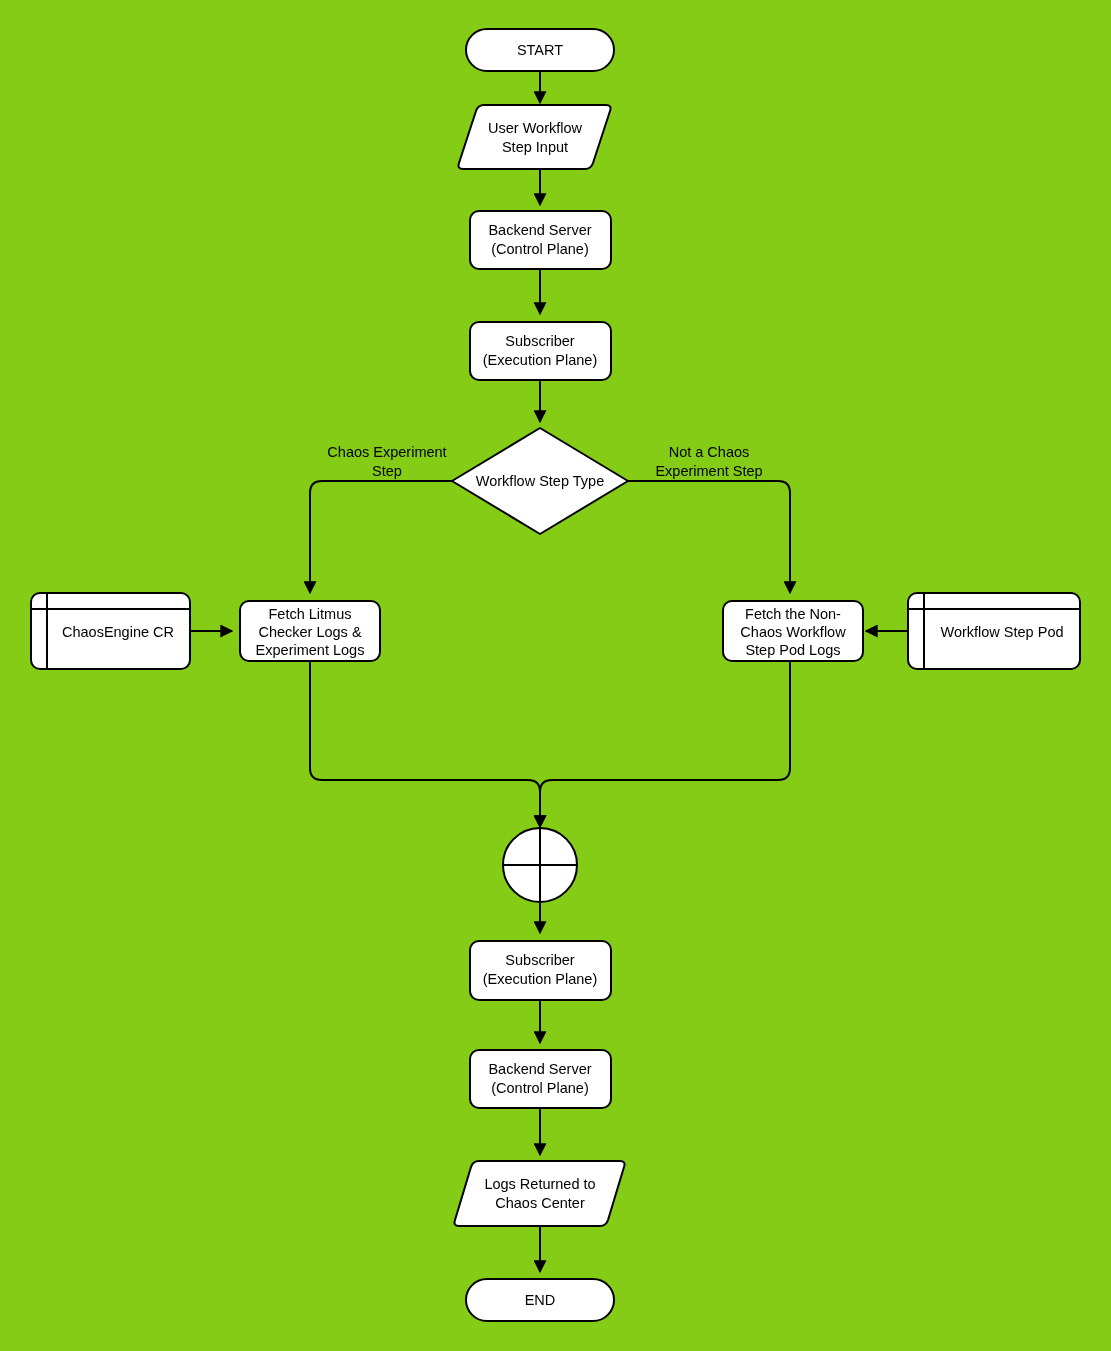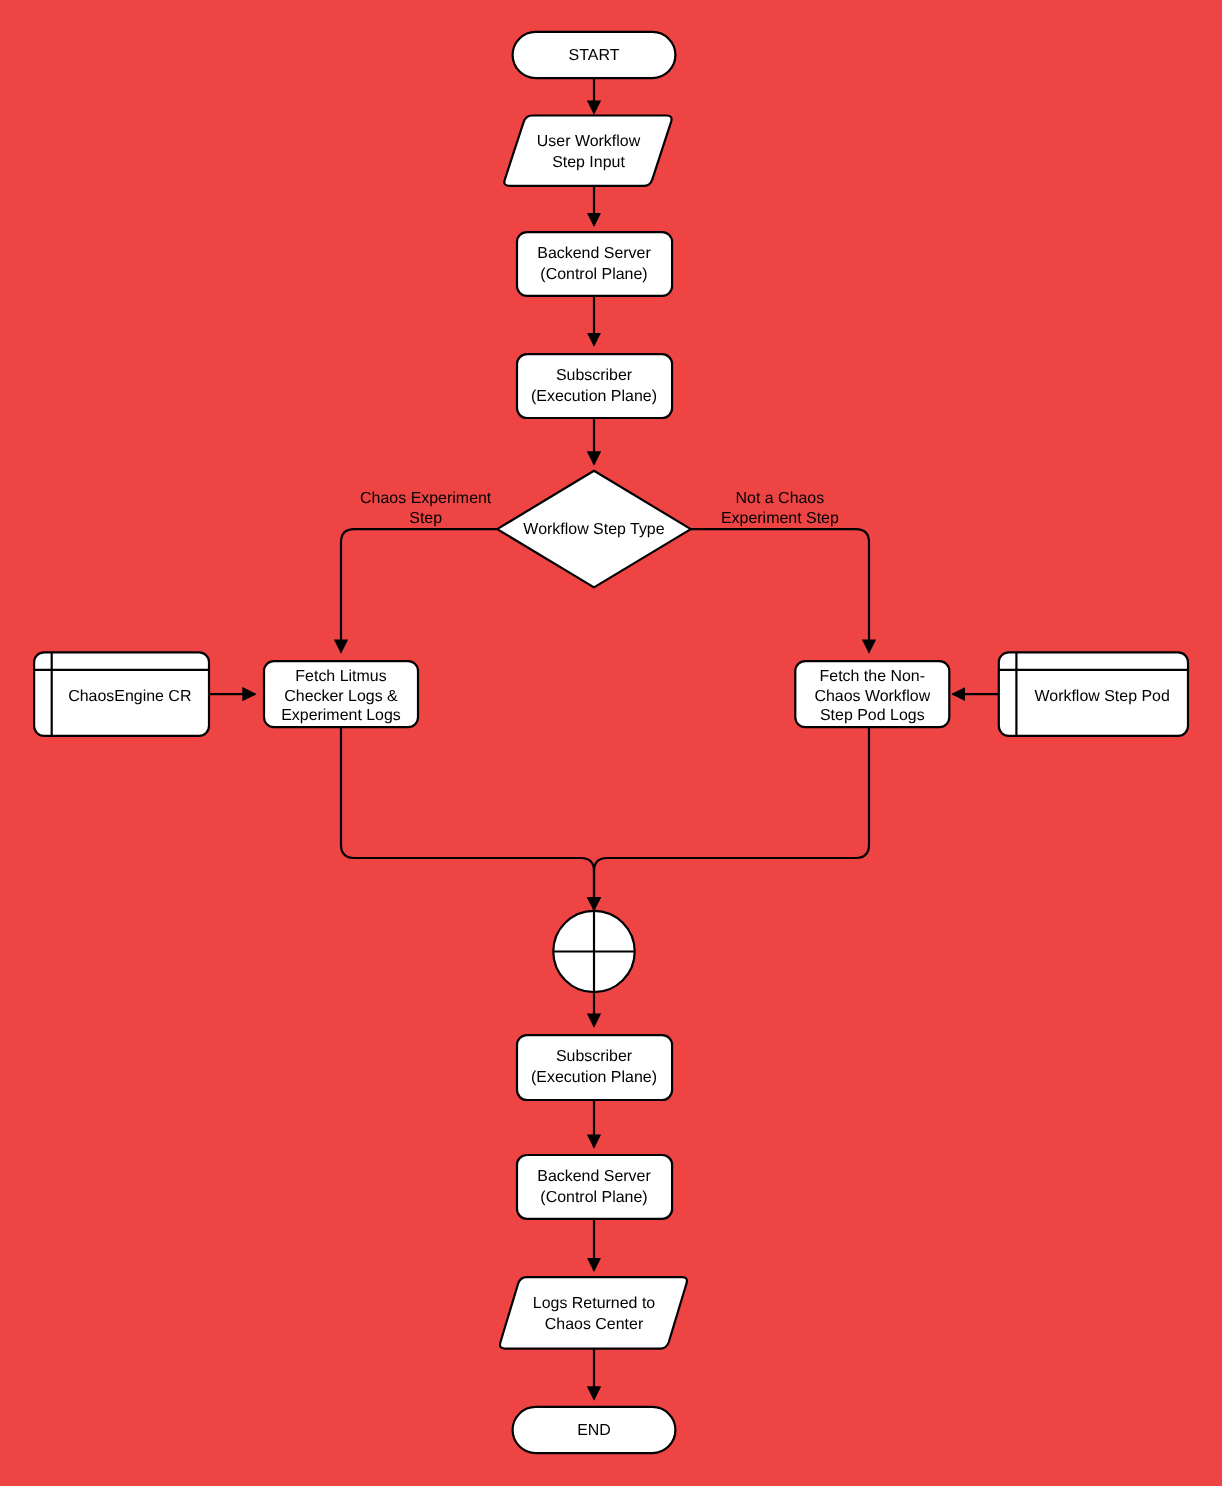--- a/index.html
+++ b/index.html
@@ -10,21 +10,21 @@
   body {
     width: 1111px;
     height: 1351px;
     font-family: "Liberation Sans", sans-serif;
     overflow: hidden;
   }
   #flowchart-root {
     position: relative;
     width: 1111px;
     height: 1351px;
-    background: #ef4444;
+    background: #84cc16;
   }
   svg#diagram {
     display: block;
     width: 1111px;
     height: 1351px;
   }
   .shape-outline {
     fill: #ffffff;
     stroke: #000000;
     stroke-width: 2;

